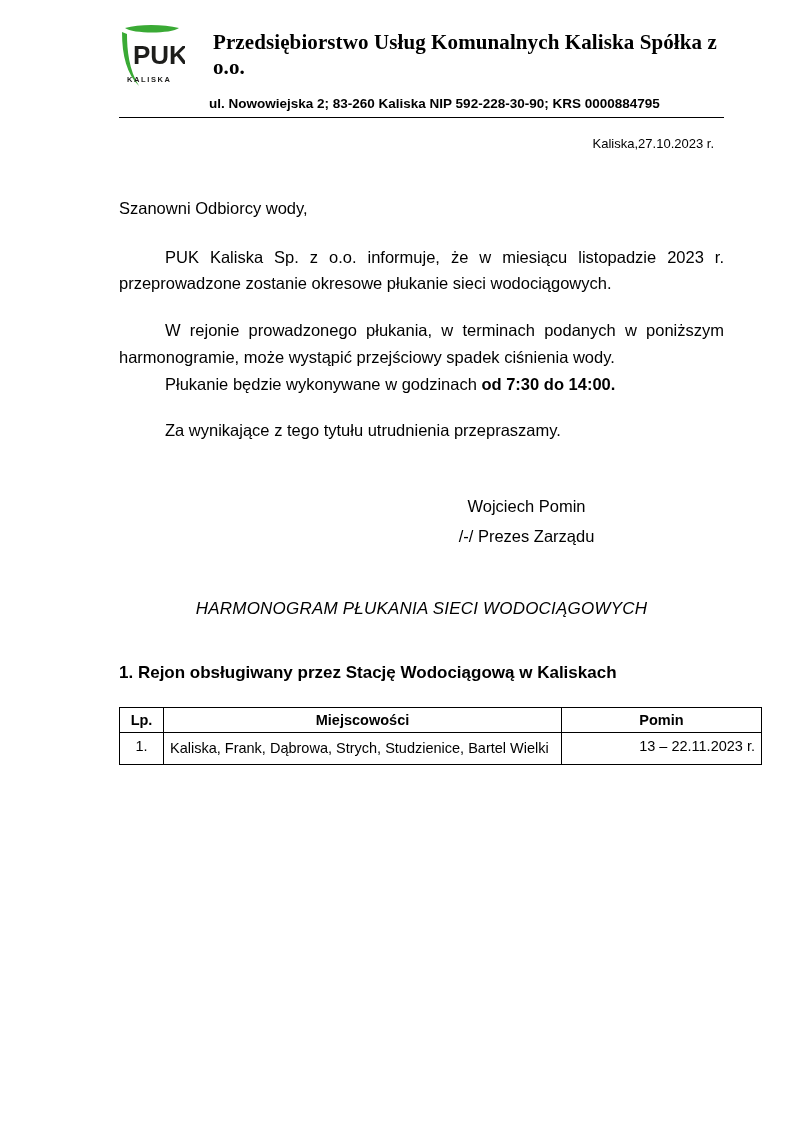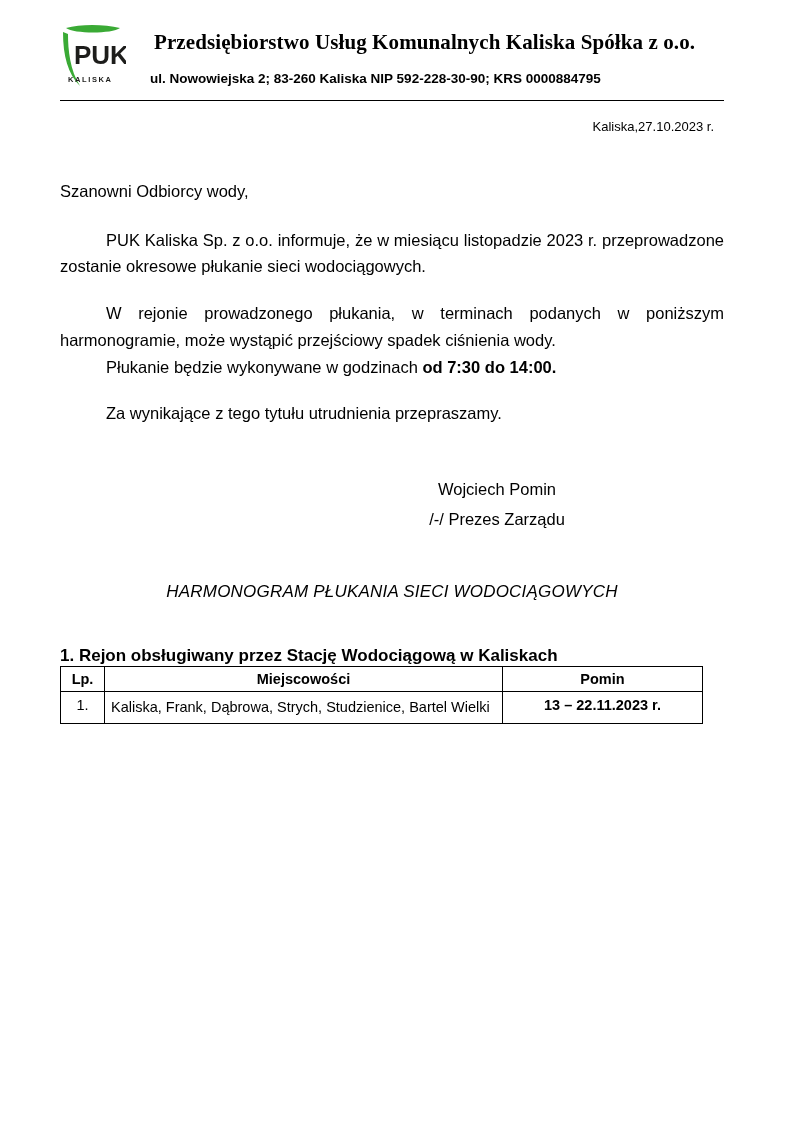--- a/index.html
+++ b/index.html
@@ -12,21 +12,21 @@
     height: 1131px;
     font-family: "Liberation Sans", sans-serif;
     color: #000000;
     position: relative;
     overflow: hidden;
   }
   .page {
     width: 800px;
     height: 1131px;
     box-sizing: border-box;
-    padding: 18px 76px 0 60px;
+    padding: 18px 76px 0 119px;
     position: relative;
   }
 
   
   .letterhead {
     display: flex;
     align-items: flex-start;
     gap: 14px;
     padding-bottom: 6px;
   }
@@ -115,21 +115,21 @@
     text-align: center;
     letter-spacing: 0.2px;
   }
   .section-title {
     margin-top: 44px;
     font-size: 17px;
     font-weight: bold;
   }
 
   table.sched {
-    margin-top: 0;
+    margin-top: 24px;
     border-collapse: collapse;
     width: 642px;
     table-layout: fixed;
     border-radius: 10px;
   }
   table.sched th, table.sched td {
     border: 1.3px solid #000;
     font-size: 14.5px;
     padding: 5px 6px;
     vertical-align: top;
@@ -147,22 +147,22 @@
     text-align: center;
     padding-top: 10px;
   }
   td.loc {
     text-align: justify;
     text-align-last: left;
     padding: 10px 10px 18px 10px;
     line-height: 1.45;
   }
   td.date {
-    text-align: center;
-    font-weight: bold;
+    text-align: right;
+    font-weight: normal;
     padding-top: 10px;
   }
 </style>
 </head>
 <body>
 
 <div class="page">
 
   <div class="letterhead">
     <div class="logo">

